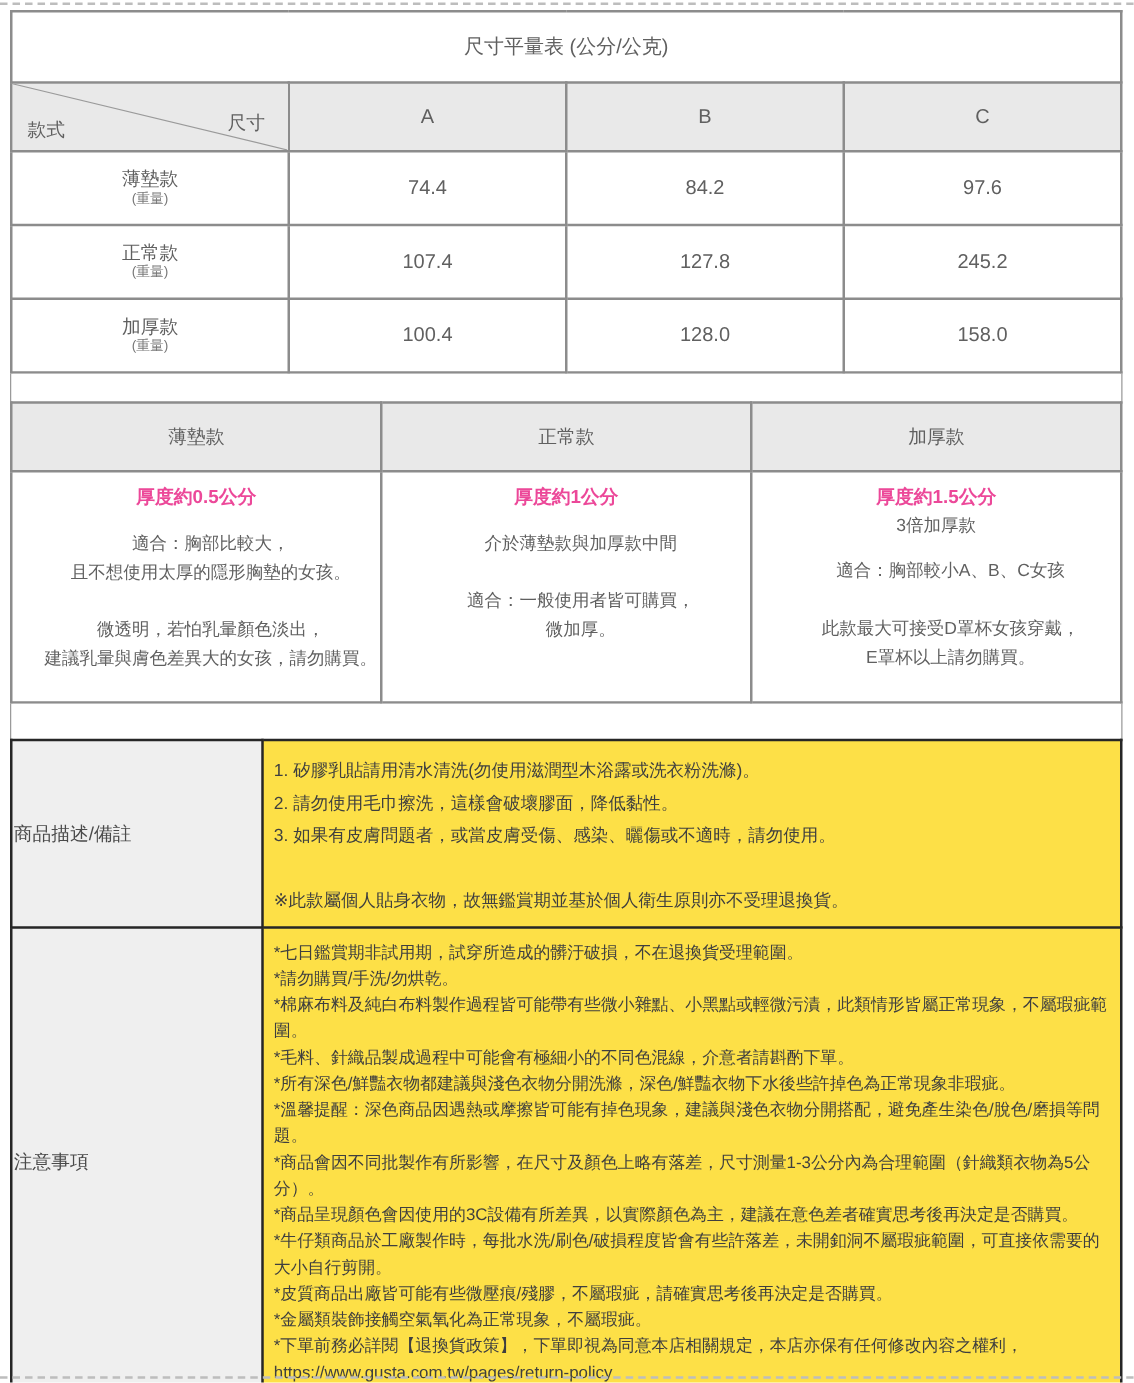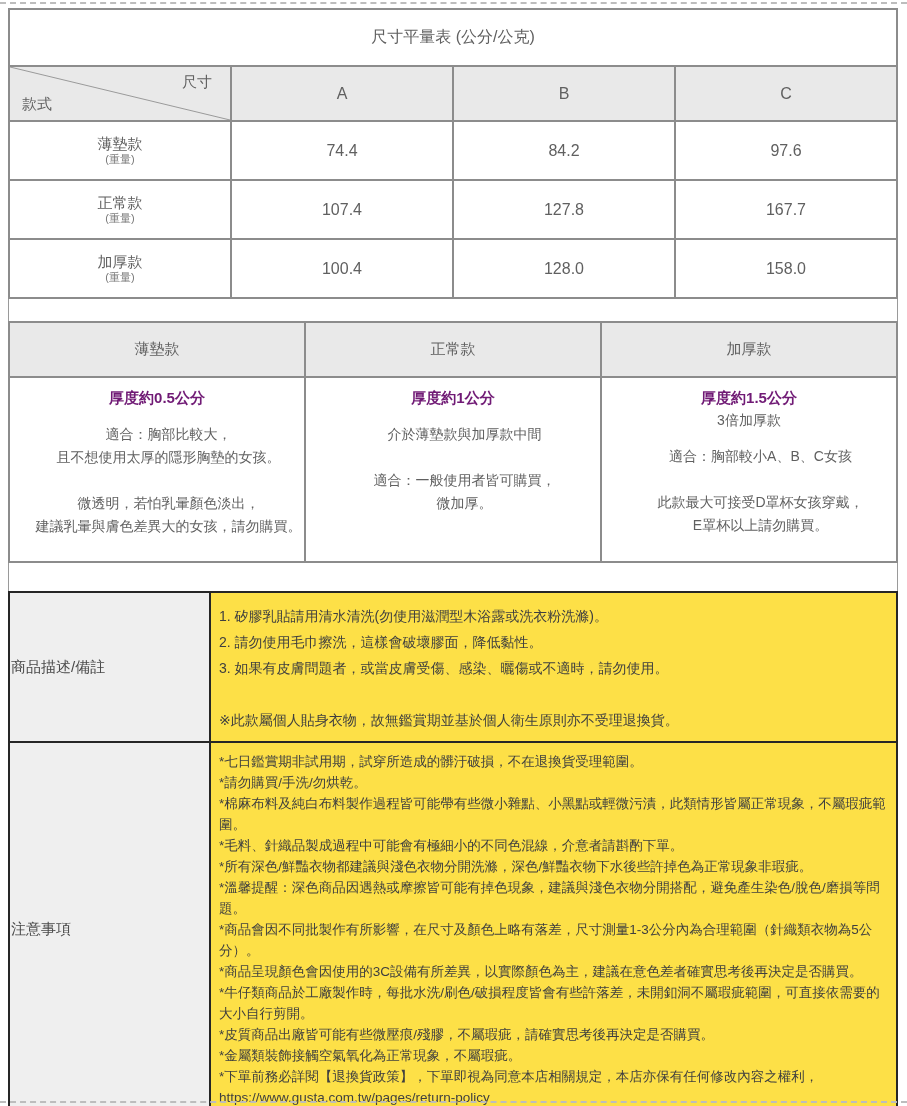--- a/index.html
+++ b/index.html
@@ -17,34 +17,34 @@
 
   
   .t1 td{border:2px solid #8c8c8c;text-align:center;vertical-align:middle;color:#606060;}
   .t1 .title-cell{height:53px;font-size:16px;background:#fff;border-radius:26px;}
   .t1 .head td{height:51px;background:#e9e9e9;font-size:16px;}
   .t1 .datarow td{height:55px;font-size:16px;}
   .t1 .rowlab .main{font-size:15px;line-height:18px;}
   .t1 .rowlab .sub{font-size:11px;color:#787878;line-height:13px;}
   td.diag{position:relative;overflow:hidden;}
   td.diag svg{position:absolute;left:0;top:0;width:100%;height:100%;display:block;}
-  .corner-tr{position:absolute;top:6px;right:18px;font-size:15px;}
+  .corner-tr{position:absolute;top:22px;right:18px;font-size:15px;}
   .corner-bl{position:absolute;bottom:6px;left:12px;font-size:15px;}
 
   
   .spacer{margin-left:8px;width:890px;box-sizing:border-box;
           border-left:1px solid #9a9a9a;border-right:1px solid #9a9a9a;background:#fff;}
   .spacer.s1{height:22px;}
   .spacer.s2{height:28px;}
 
   
   .t2 td{border:2px solid #8c8c8c;text-align:center;color:#606060;}
   .t2 .head td{height:51px;background:#e9e9e9;font-size:15px;vertical-align:middle;}
   .t2 .body td{height:168px;vertical-align:top;padding-top:9px;background:#fff;}
-  .thickness{font-weight:bold;font-size:15px;color:#701a75;line-height:22px;}
+  .thickness{font-weight:bold;font-size:15px;color:#ec4899;line-height:22px;}
   .subline{font-size:14px;line-height:22px;min-height:0;}
   .vlines{margin-top:14px;padding-left:23px;}
   .vline{font-size:14px;line-height:23px;min-height:23px;}
 
   
   .t3 td{border:2px solid #262626;vertical-align:middle;}
   .t3 .lab{width:197px;background:#efefef;font-size:15px;color:#4a4a4a;}
   .t3 .content{background:#fde047;padding:10px 8px 8px 8px;text-align:left;color:#3f3f3f;}
   .desc-line{font-size:14px;line-height:26px;}
   .remark{font-size:14px;line-height:26px;margin-top:26px;}
@@ -84,21 +84,21 @@
       <td>84.2</td>
       <td>97.6</td>
     </tr>
     <tr class="datarow">
       <td class="rowlab">
         <div class="main">正常款</div>
         <div class="sub">(重量)</div>
       </td>
       <td>107.4</td>
       <td>127.8</td>
-      <td>167.7</td>
+      <td>245.2</td>
     </tr>
     <tr class="datarow">
       <td class="rowlab">
         <div class="main">加厚款</div>
         <div class="sub">(重量)</div>
       </td>
       <td>100.4</td>
       <td>128.0</td>
       <td>158.0</td>
     </tr>

